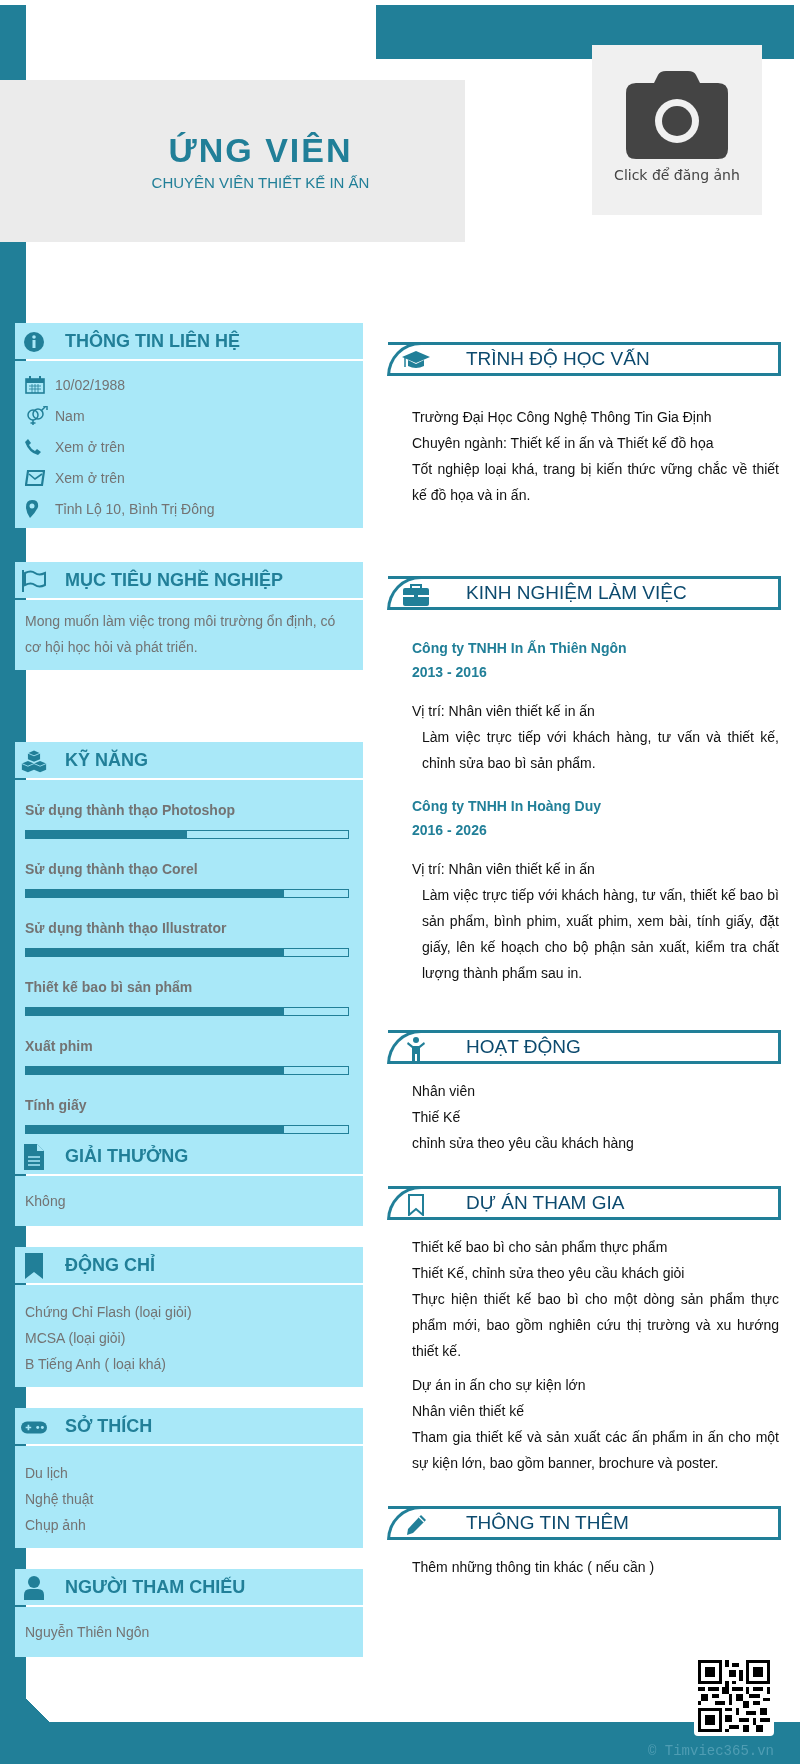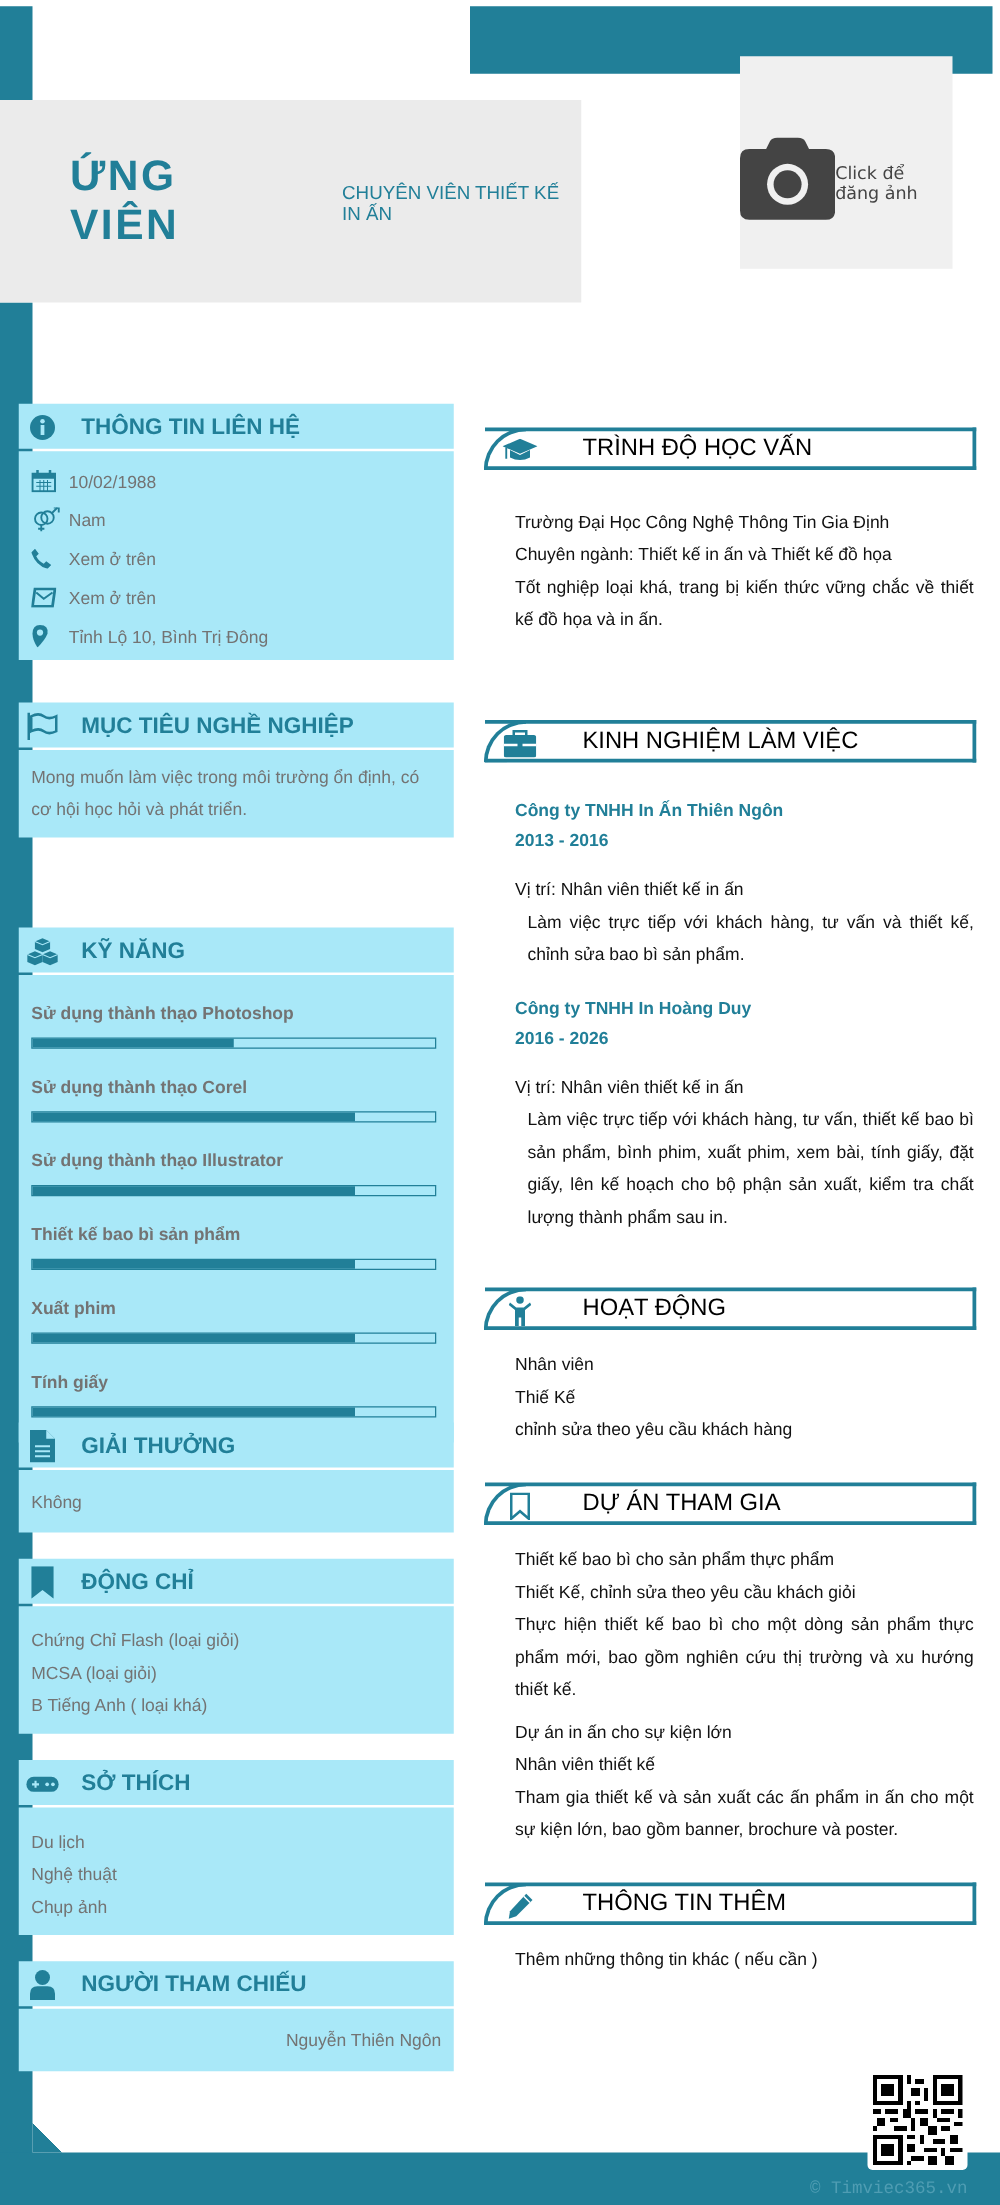--- a/index.html
+++ b/index.html
@@ -8,26 +8,26 @@
 
   .teal { background: #217f98; }
   .bar-left-top { position: absolute; left: 0; top: 5px; width: 26px; height: 75px; }
   .bar-left-main { position: absolute; left: 0; top: 242px; width: 26px; height: 1500px; }
   .bar-top-right { position: absolute; left: 376px; top: 5px; width: 418px; height: 54px; }
   .bar-bottom { position: absolute; left: 0; top: 1722px; width: 800px; height: 42px; }
   .bottom-notch { position: absolute; left: 26px; top: 1698px; width: 24px; height: 24px;
     background: linear-gradient(45deg, #217f98 50%, transparent 50%); }
 
   .name-block { position: absolute; left: 0; top: 80px; width: 465px; height: 162px; background: #ebebeb;
-    display: flex; flex-direction: row; align-items: center; justify-content: center; padding-left: 0; }
+    display: flex; flex-direction: column; align-items: center; justify-content: center; padding-left: 0; }
   .name-block .name { font-size: 34px; font-weight: bold; color: #217f98; letter-spacing: 2px; margin-left: 56px; }
   .name-block .title { font-size: 15px; color: #217f98; margin-top: 4px; margin-left: 56px; }
 
   .photo { position: absolute; left: 592px; top: 45px; width: 170px; height: 170px; background: #f0f0f0;
-    display: flex; align-items: center; justify-content: flex-start; padding-top: 26px; cursor: pointer; }
+    display: flex; flex-direction: column; align-items: center; justify-content: flex-start; padding-top: 26px; cursor: pointer; }
   .photo .cap { font-family: "DejaVu Sans", sans-serif; font-size: 14px; color: #444; margin-top: 8px; }
 
   
   .lcol { position: absolute; left: 15px; width: 348px; }
   .lhead { background: #a9e8f8; height: 36px; display: flex; align-items: center; position: relative; }
   .lhead .ico { position: absolute; left: 6px; top: 7px; width: 26px; height: 24px; display: flex; align-items: center; justify-content: center; }
   .lhead .ttl { margin-left: 50px; font-size: 18px; font-weight: bold; color: #217f98; }
   .lbody { background: #a9e8f8; margin-top: 2px; padding: 10px 10px 10px 10px; font-size: 14px; color: #737373; }
   .lbody .row { display: flex; align-items: center; height: 31px; }
   .lbody .row .ri { width: 30px; display: flex; align-items: center; justify-content: flex-start; }
@@ -37,21 +37,21 @@
   .skill { padding-top: 14px; }
   .skill .sl { font-size: 14px; height: 20px; font-weight: bold; }
   .skill .track { margin-top: 8px; width: 324px; height: 9px; border: 1px solid #217f98; background: #a9e8f8; }
   .skill .fill { height: 100%; background: #217f98; }
 
   
   .rsec { position: absolute; left: 388px; width: 393px; }
   .rhead { position: relative; height: 34px; border: 3px solid #217f98; border-left: none; display: flex; align-items: center; }
   .rhead .curve { position: absolute; left: -1px; top: -3px; width: 34px; height: 34px; border-top: 3px solid #217f98; border-left: 3px solid #217f98; border-top-left-radius: 34px 34px; }
   .rhead .ico { position: absolute; left: 14px; top: 4px; width: 28px; height: 24px; display: flex; align-items: center; justify-content: center; }
-  .rhead .ttl { margin-left: 78px; font-size: 19px; color: #000000; }
+  .rhead .ttl { margin-left: 78px; font-size: 19px; color: #0c4a6e; }
   .rbody { padding-left: 24px; padding-right: 2px; font-size: 14px; color: #111; }
   .rbody .line { line-height: 26px; text-align: justify; }
   .company { color: #217f98; font-weight: bold; font-size: 14px; line-height: 24px; }
   .indent { padding-left: 10px; }
 
   .qr { position: absolute; left: 694px; top: 1656px; width: 80px; height: 80px; background: #fff; border-radius: 4px; padding: 4px; }
   .footer-text { position: absolute; right: 26px; top: 1743px; font-family: "Liberation Mono", "DejaVu Sans Mono", monospace; font-size: 14px; color: #4f9db3; }
 </style>
 </head>
 <body>
@@ -253,21 +253,21 @@
     </span>
     <span class="ttl">SỞ THÍCH</span>
   </div>
   <div class="lbody" style="padding-top:14px;padding-bottom:10px;">
     <div class="line">Du lịch</div>
     <div class="line">Nghệ thuật</div>
     <div class="line">Chụp ảnh</div>
   </div>
 </div>
 
-<div class="lcol" style="top:1569px;text-align:right;">
+<div class="lcol" style="top:1569px;">
   <div class="lhead">
     <span class="ico">
       <svg width="20" height="24" viewBox="0 0 20 24">
           <circle cx="10" cy="6" r="6" fill="#217f98"></circle>
           <path d="M0 24 V19 Q0 13 6 13 H14 Q20 13 20 19 V24Z" fill="#217f98"></path>
         </svg>
     </span>
     <span class="ttl">NGƯỜI THAM CHIẾU</span>
   </div>
   <div class="lbody" style="padding-top:12px;padding-bottom:12px;">

